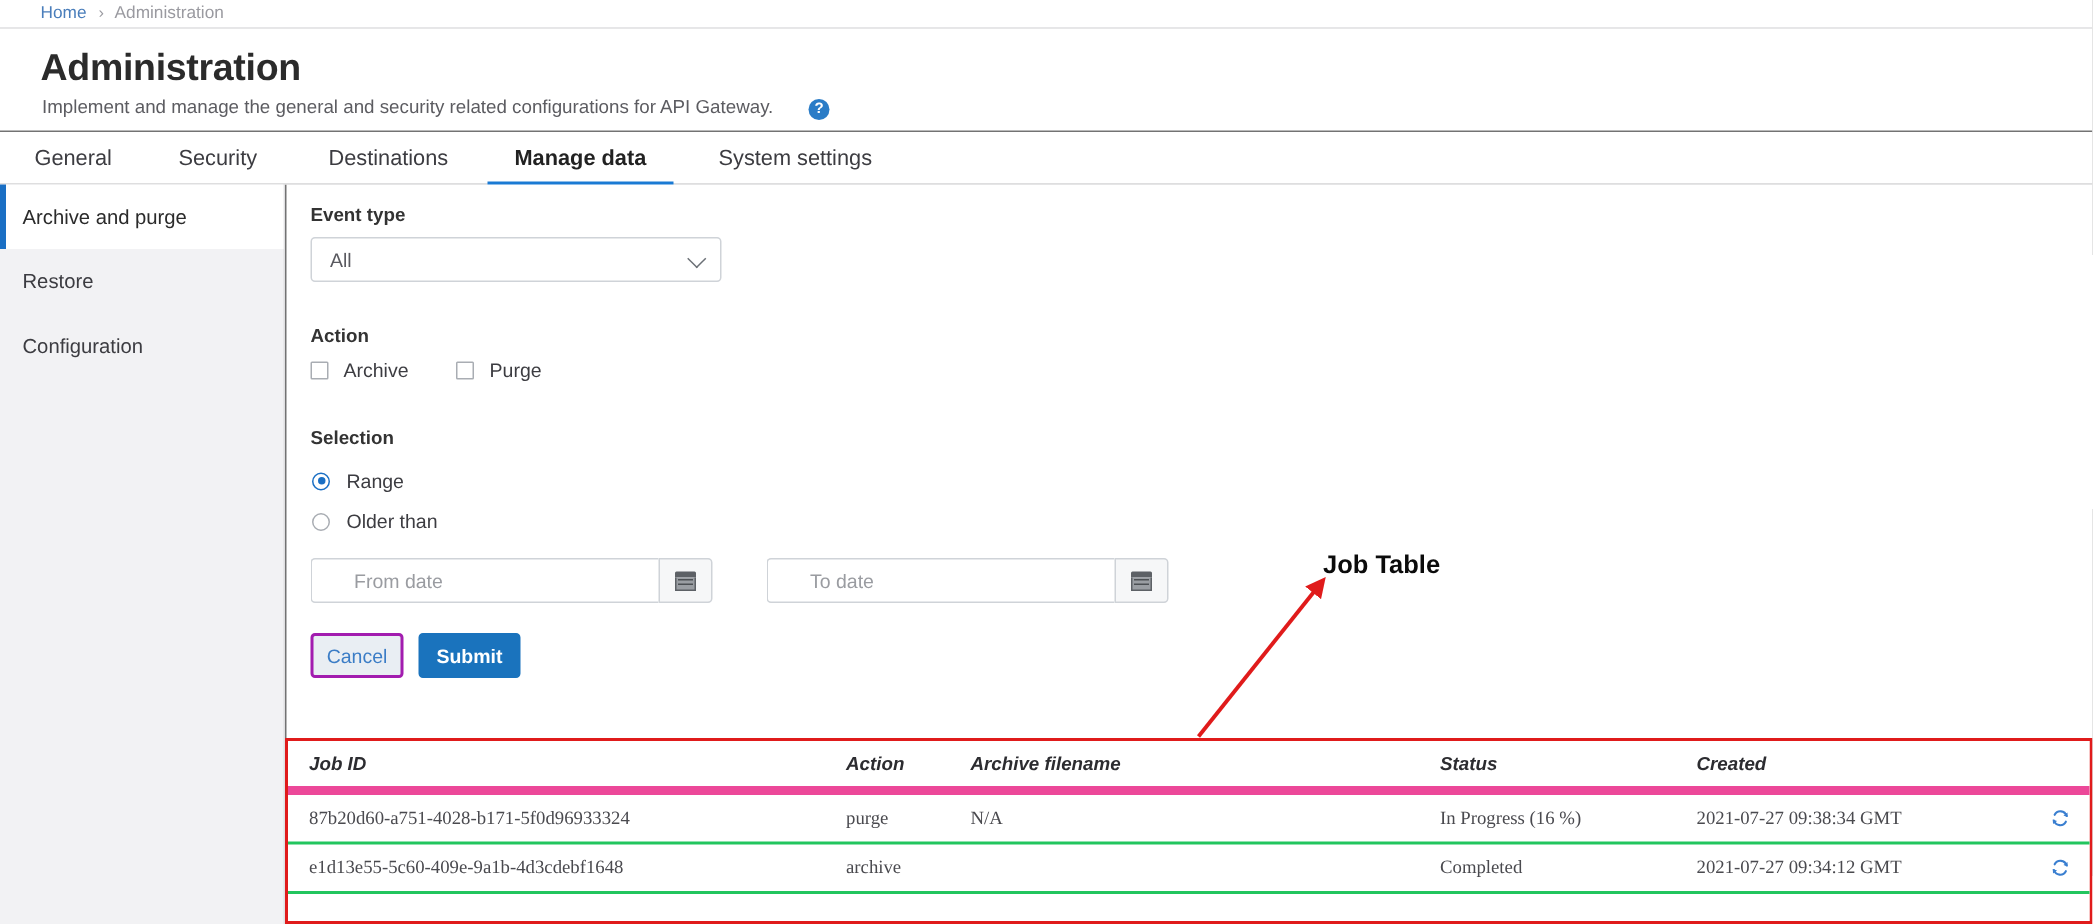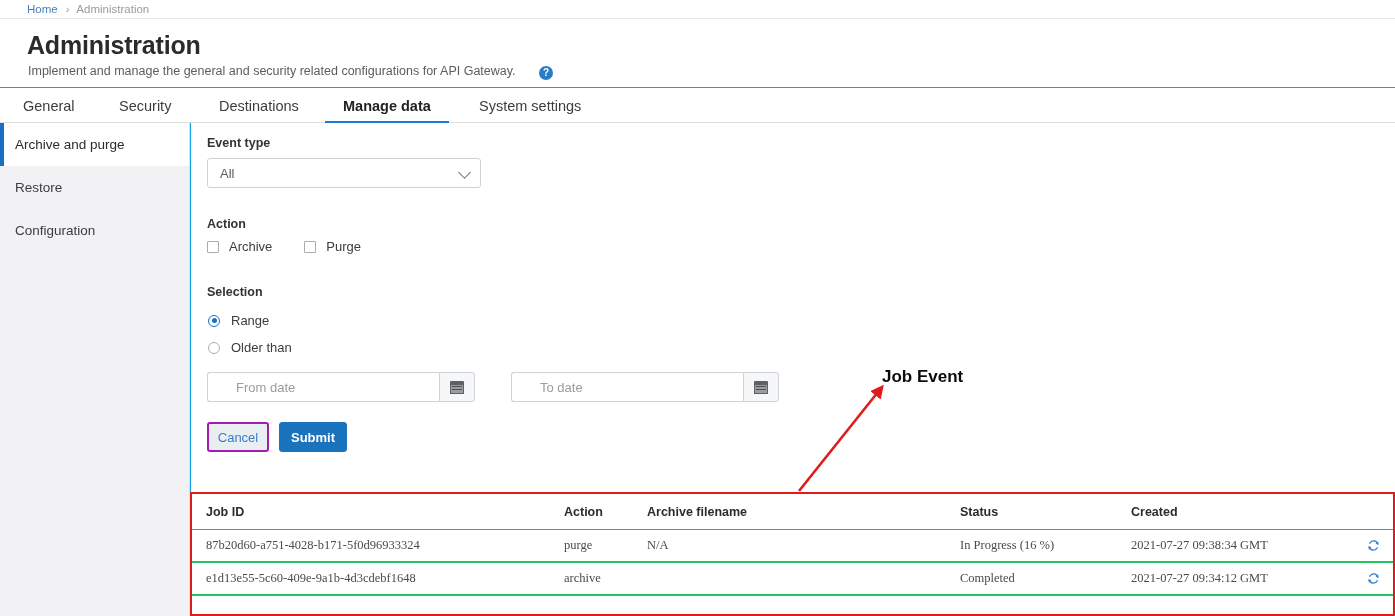--- a/index.html
+++ b/index.html
@@ -4,21 +4,21 @@
 <style>
   * { box-sizing: border-box; }
   html, body {
     margin: 0; padding: 0;
     width: 1395px; height: 616px;
     overflow: hidden;
     background: #ffffff;
     font-family: "Liberation Sans", sans-serif;
     -webkit-font-smoothing: antialiased;
   }
-  .page { position: relative; width: 1395px; height: 584px; background:#0ea5e9; }
+  .page { position: relative; width: 1395px; height: 584px; background:#737373; }
 
   
   .breadcrumb {
     position: absolute; left:0; top:0; width:1395px; height:19px;
     background:#ffffff;
     display:flex; align-items:center;
     padding-left:27px;
     font-size:11.5px;
     border-bottom:1px solid #e6e6e8;
   }
@@ -156,21 +156,21 @@
   .annot-arrow { position:absolute; left:780px; top:360px; width:300px; height:145px; pointer-events:none; }
 
   
   .table-outline {
     position:absolute; left:190px; top:492px; width:1205px; height:124px;
     border:2.5px solid #e01b1b;
     background:#fff;
   }
   .job-table { position:absolute; left:0; top:0; right:0; bottom:0; background:#fff; }
   .jt-row { position:absolute; left:0; right:0; height:33px; }
-  .jt-head { top:0; height:36px; border-bottom:1px solid #ec4899; }
+  .jt-head { top:0; height:36px; border-bottom:6px solid #ec4899;font-style:italic; }
   .jt-body-row { border-bottom:2px solid #22c55e;font-family:Liberation Serif, serif; }
   .jt-cell {
     position:absolute; top:0; height:100%;
     display:flex; align-items:center;
     font-size:12.5px; color:#4a4a4f;
     white-space:nowrap;
   }
   .jt-head .jt-cell { font-weight:700; color:#2c2c30; font-size:12.5px; }
   .c-job { left:14px; }
   .c-act { left:372px; }
@@ -261,21 +261,21 @@
             <span class="top"></span>
             <span class="body"></span>
           </span>
       </div>
     </div>
 
     <div class="btn btn-cancel" style="left:16px; top:299px; width:62px;">Cancel</div>
     <div class="btn btn-submit" style="left:88px; top:299px; width:68px;">Submit</div>
   </div>
 
-  <div class="annot-label">Job Event</div>
+  <div class="annot-label">Job Table</div>
   <svg class="annot-arrow" viewBox="0 0 300 145">
     <defs>
       <marker id="arrowhead" markerWidth="5.2" markerHeight="5.2" refX="1.6" refY="2.6" orient="auto">
         <polygon points="0,0 5.2,2.6 0,5.2" fill="#e01b1b"></polygon>
       </marker>
     </defs>
     <line x1="19" y1="131" x2="98" y2="32" stroke="#e01b1b" stroke-width="2.6" marker-end="url(#arrowhead)"></line>
   </svg>
 
   <div class="table-outline">

